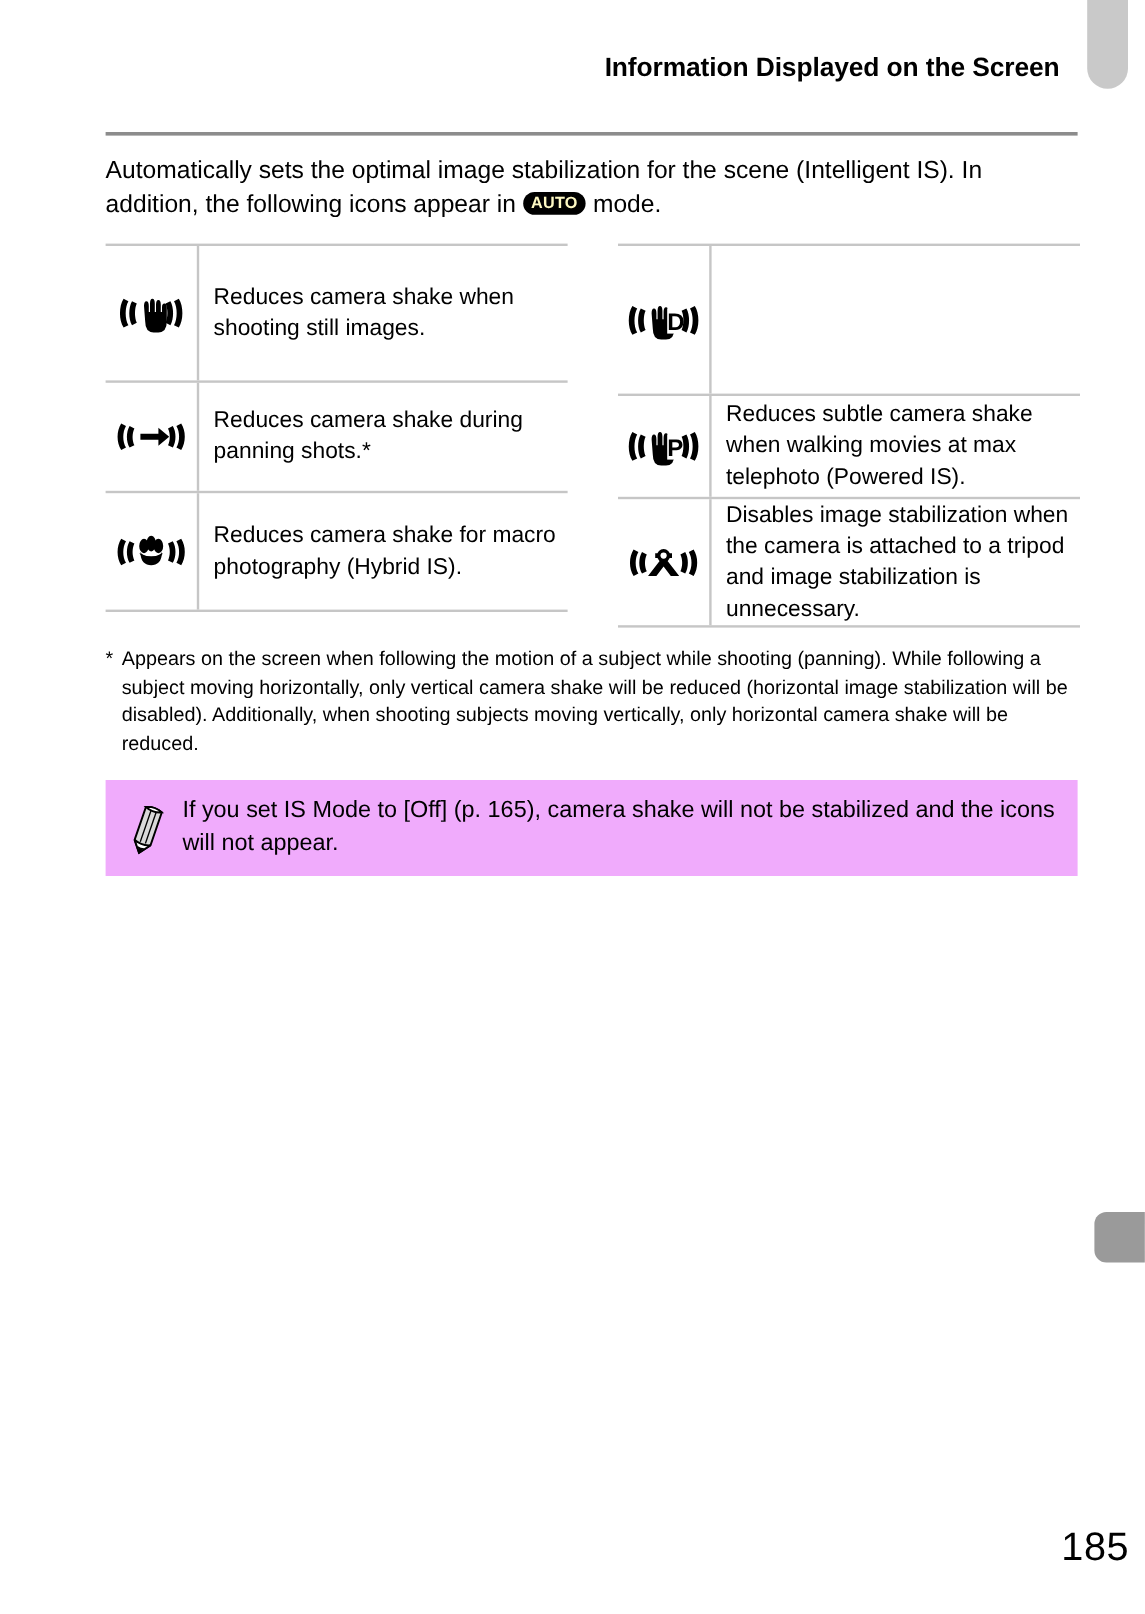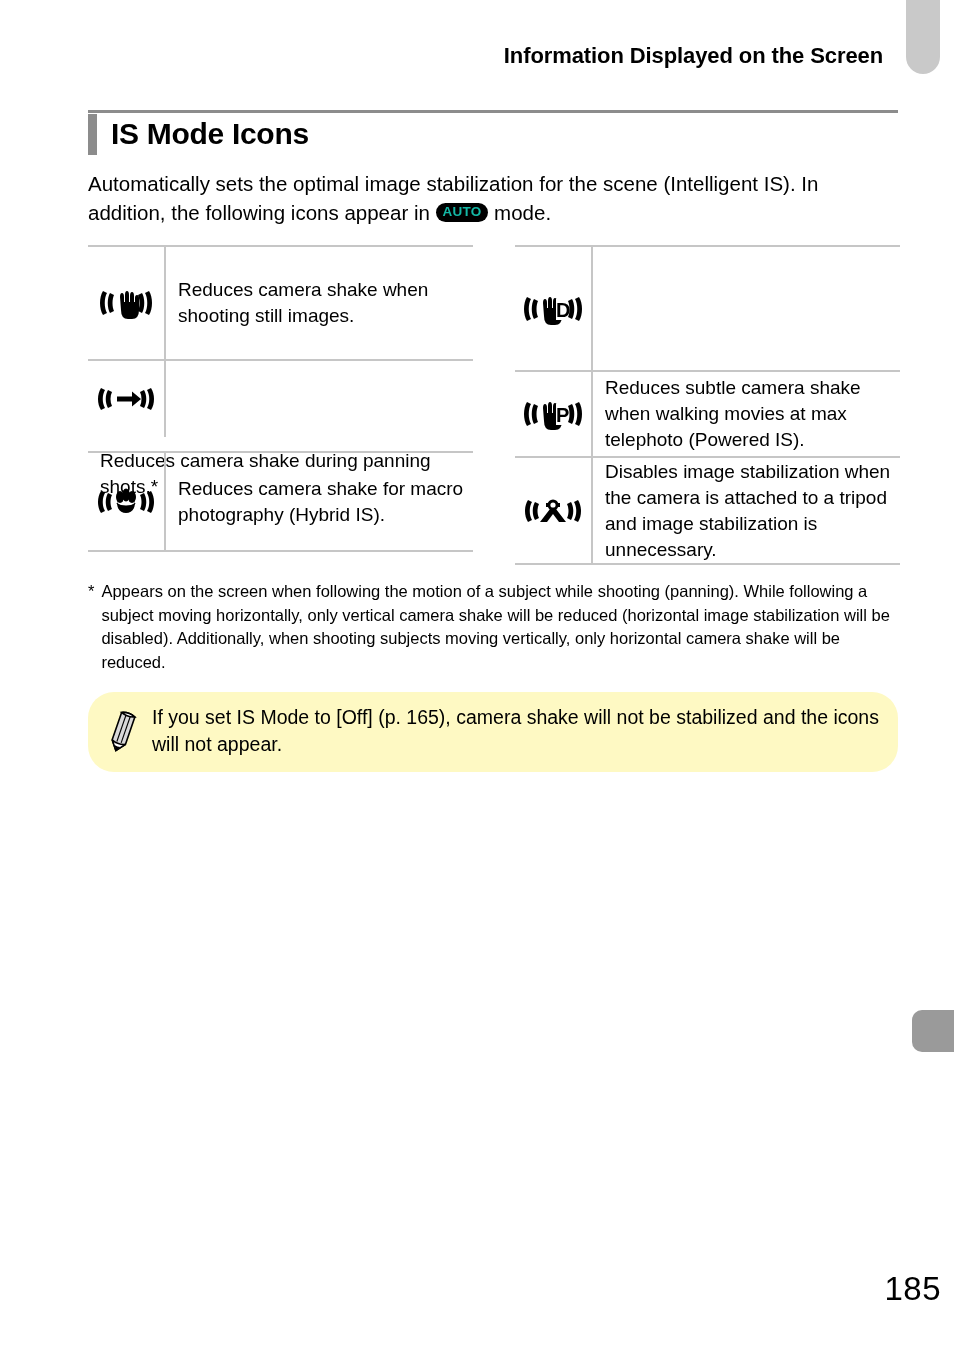--- a/index.html
+++ b/index.html
@@ -85,21 +85,21 @@
   
   .intro {
     font-size: 20.5px;
     line-height: 29px;
     margin-top: 14px;
     width: 795px;
   }
   .auto-badge {
     display: inline-block;
     background: #000000;
-    color: #14b8a6;
+    color: #fef9c3;
     border-radius: 10px;
     font-size: 13.5px;
     font-weight: bold;
     letter-spacing: 0.2px;
     padding: 1px 7px 2px 7px;
     line-height: 16px;
     position: relative;
     top: -2px;
     vertical-align: middle;
   }
@@ -139,21 +139,21 @@
     padding: 11px 4px 11px 12px;
     display: flex;
     align-items: center;
   }
   .is-icon {
     display: block;
   }
 
   
   .tbl.left .trow.r1 { height: 112px; }
-  .tbl.left .trow.r2 { height: 90px; flex-direction: column; }
+  .tbl.left .trow.r2 { height: 90px; }
   .tbl.left .trow.r3 { height: 97px; }
   .tbl.right .trow.r1 { height: 123px; }
   .tbl.right .trow.r2 { height: 84px; }
   .tbl.right .trow.r3 { height: 105px; }
 
   
   .footnote {
     display: flex;
     margin-top: 15px;
     width: 815px;
@@ -164,27 +164,26 @@
     flex: 0 0 auto;
     padding-right: 7px;
   }
   .footnote-body {
     flex: 1 1 auto;
   }
 
   
   .note-box {
     display: flex;
-    align-items: center;
-    background: #fef9c3;
+    align-items: flex-end;
+    background: #f0abfc;
     margin-top: 18px;
     width: 810px;
     padding: 12px 10px 14px 10px;
     box-sizing: border-box;
-    border-radius: 26px;
   }
   .note-icon {
     flex: 0 0 auto;
     width: 50px;
     display: flex;
     justify-content: center;
     padding-top: 3px;
   }
   .note-text {
     flex: 1 1 auto;
@@ -209,24 +208,20 @@
 <body>
 
 <div class="tab-top"></div>
 <div class="tab-lower"></div>
 
 <div class="running-header">Information Displayed on the Screen</div>
 
 <div class="content">
 
   <div class="heading-rule"></div>
-  <div class="heading-row">
-    <div class="heading-bar"></div>
-    <div class="heading-title">IS Mode Icons</div>
-  </div>
 
   <div class="intro"><span>Automatically sets the optimal image stabilization for the scene (Intelligent IS). In addition, the following icons appear in </span><span class="auto-badge">AUTO</span><span> mode.</span></div>
 
   <div class="tables">
 
     <div class="tbl left">
 
       <div class="trow r1">
         <div class="tcell-icon">
           <svg class="is-icon" width="58" height="40" viewBox="0 0 58 40">

